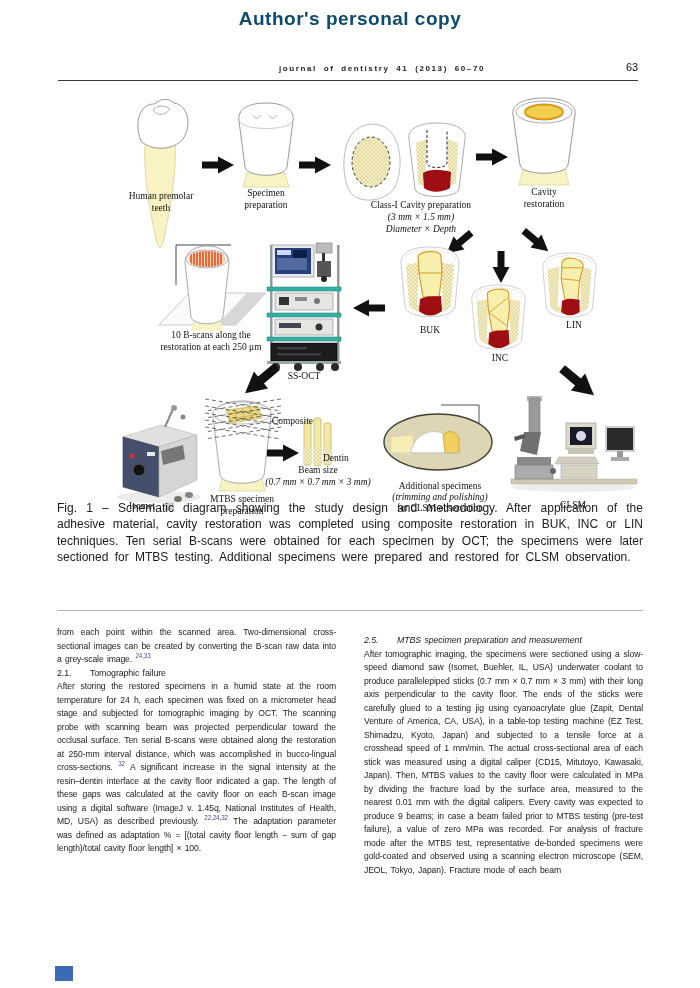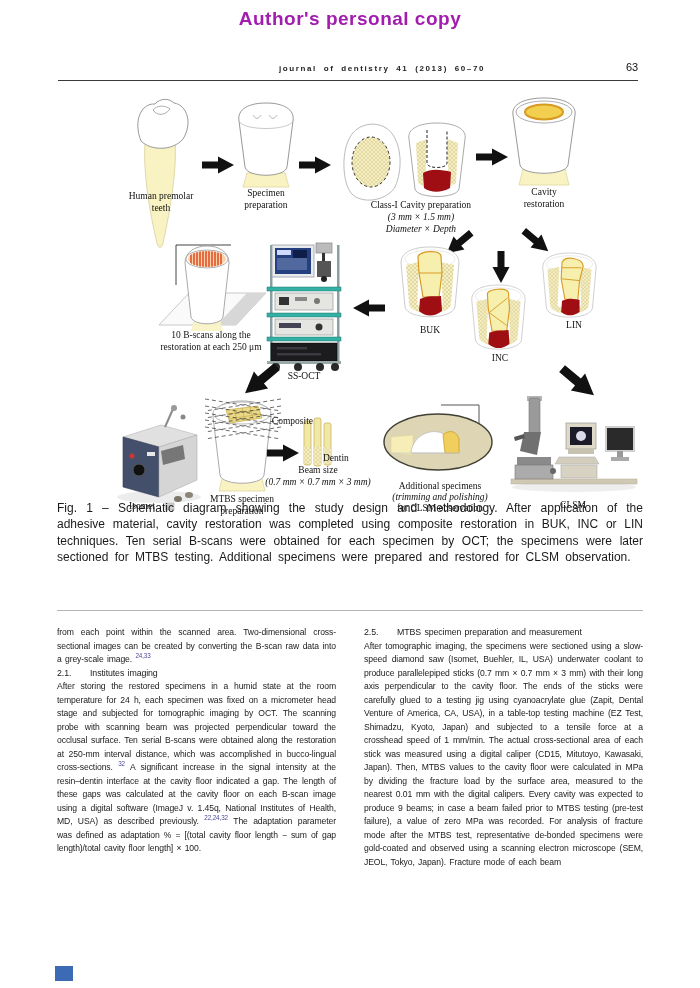--- a/index.html
+++ b/index.html
@@ -2,21 +2,21 @@
 <html><head>
 <meta charset="utf-8">
 <style>
   html,body{margin:0;padding:0;background:#ffffff;}
   .page{
     position:relative; width:700px; height:988px; background:#fff;
     font-family:"Liberation Sans", sans-serif; color:#1a1a1a; overflow:hidden;
   }
   .watermark{
     position:absolute; top:8px; left:0; width:100%; text-align:center;
-    font-size:19px; font-weight:bold; color:#a21caf; letter-spacing:.5px;
+    font-size:19px; font-weight:bold; color:#0c4a6e; letter-spacing:.5px;
   }
   .journal-line{
     position:absolute; top:64px; left:0; width:100%; text-align:center;
     font-size:8px; font-weight:bold; color:#222;
     letter-spacing:1.6px; word-spacing:3px;padding-left:32px;
   }
   .page-number{
     position:absolute; top:61px; left:626px; width:22px; text-align:left;
     font-size:11px; color:#111;
   }
@@ -36,21 +36,21 @@
   .columns{
     position:absolute; top:626px; left:57px; width:586px;
     display:flex; gap:28px;
   }
   .col{ width:279px; font-size:8.6px; line-height:13.5px; text-align:justify;
         word-spacing:1px; letter-spacing:-0.1px; color:#1a1a1a;}
   .col p{ margin:0; }
   .sec-head{ margin:14px 0 14px 0; font-size:8.8px; }
   .sec-num{ display:inline-block; min-width:33px; }
   sup.ref{ font-size:6.3px; color:#4a4a9e; line-height:0; }
-  .right-col .sec-head{ margin-top:0; }
+  .right-col .sec-head{ margin-top:8px;font-style:italic; }
 
   .bottom-marker{
     position:absolute; top:966px; left:55px; width:18px; height:15px;
     background:#3c6ab5;
   }
 </style>
 </head>
 <body>
 
 <div class="page">
@@ -304,21 +304,21 @@
     <text class="fig-serif" x="512" y="413" text-anchor="middle" font-size="10">CLSM</text>
   </svg>
   </div>
 
   <div class="caption"><span>Fig. 1 –</span> <span>Schematic diagram showing the study design and methodology. After application of the adhesive material, cavity restoration was completed using composite restoration in BUK, INC or LIN techniques. Ten serial B-scans were obtained for each specimen by OCT; the specimens were later sectioned for MTBS testing. Additional specimens were prepared and restored for CLSM observation.</span></div>
   <div class="caption-rule"></div>
 
   <div class="columns">
     <div class="col left-col">
       <p><span>from each point within the scanned area. Two-dimensional cross-sectional images can be created by converting the B-scan raw data into a grey-scale image.</span> <sup class="ref">24,33</sup></p>
-      <p class="sec-head"><span class="sec-num">2.1.</span><span>Institutes imaging</span></p>
+      <p class="sec-head"><span class="sec-num">2.1.</span><span>Tomographic failure</span></p>
       <p><span>After storing the restored specimens in a humid state at the room temperature for 24 h, each specimen was fixed on a micrometer head stage and subjected for tomographic imaging by OCT. The scanning probe with scanning beam was projected perpendicular toward the occlusal surface. Ten serial B-scans were obtained along the restoration at 250-mm interval distance, which was accomplished in bucco-lingual cross-sections.</span> <sup class="ref">32</sup> <span>A significant increase in the signal intensity at the resin–dentin interface at the cavity floor indicated a gap. The length of these gaps was calculated at the cavity floor on each B-scan image using a digital software (ImageJ v. 1.45q, National Institutes of Health, MD, USA) as described previously.</span> <sup class="ref">22,24,32</sup> <span>The adaptation parameter was defined as adaptation % = [(total cavity floor length − sum of gap length)/total cavity floor length] × 100.</span></p>
     </div>
     <div class="col right-col">
       <p class="sec-head"><span class="sec-num">2.5.</span><span>MTBS specimen preparation and measurement</span></p>
       <p>After tomographic imaging, the specimens were sectioned using a slow-speed diamond saw (Isomet, Buehler, IL, USA) underwater coolant to produce parallelepiped sticks (0.7 mm × 0.7 mm × 3 mm) with their long axis perpendicular to the cavity floor. The ends of the sticks were carefully glued to a testing jig using cyanoacrylate glue (Zapit, Dental Venture of America, CA, USA), in a table-top testing machine (EZ Test, Shimadzu, Kyoto, Japan) and subjected to a tensile force at a crosshead speed of 1 mm/min. The actual cross-sectional area of each stick was measured using a digital caliper (CD15, Mitutoyo, Kawasaki, Japan). Then, MTBS values to the cavity floor were calculated in MPa by dividing the fracture load by the surface area, measured to the nearest 0.01 mm with the digital calipers. Every cavity was expected to produce 9 beams; in case a beam failed prior to MTBS testing (pre-test failure), a value of zero MPa was recorded. For analysis of fracture mode after the MTBS test, representative de-bonded specimens were gold-coated and observed using a scanning electron microscope (SEM, JEOL, Tokyo, Japan). Fracture mode of each beam</p>
     </div>
   </div>
 
   <div class="bottom-marker"></div>
 </div>

